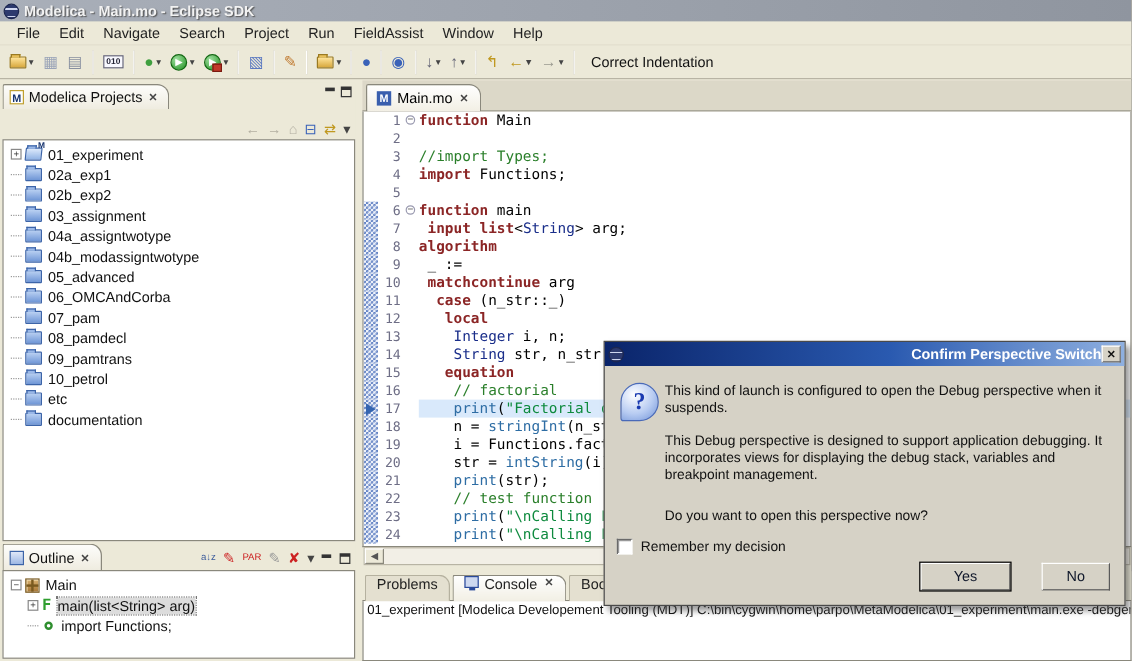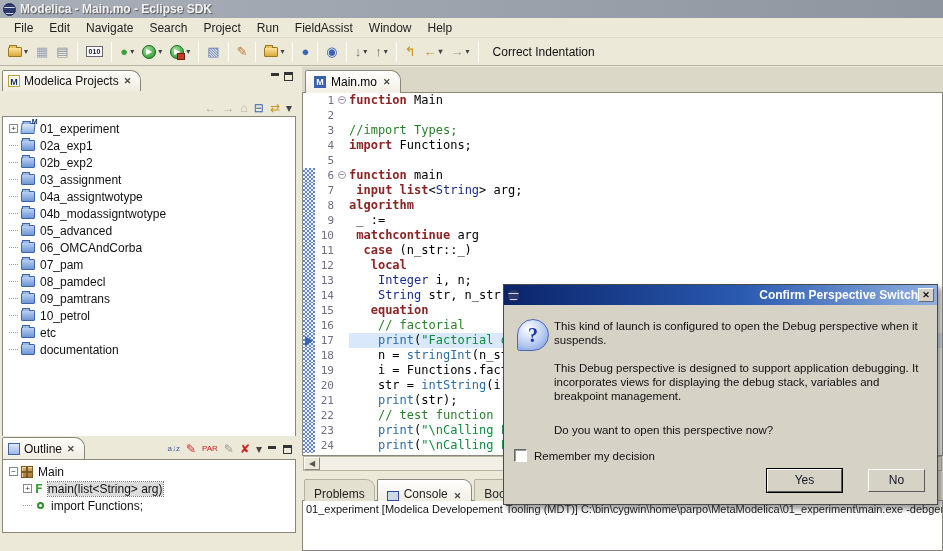--- a/index.html
+++ b/index.html
@@ -45,21 +45,21 @@
   .winbtns { position:absolute; right:3px; top:3px; display:flex; gap:4px; }
   .wmin { width:9px; height:9px; position:relative; }
   .wmin::after { content:""; position:absolute; left:0; top:1px; width:8px; height:3px; border-top:3px solid #333; }
   .wmax { width:9px; height:9px; border:1px solid #333; border-top:3px solid #333; }
   .vtoolbar { position:absolute; right:4px; bottom:2px; display:flex; align-items:center; gap:6px; }
   .vico { font-size:12px; line-height:12px; }
   .vcontent { position:absolute; left:0; bottom:0; width:100%; background:#fff; border:1px solid #8a887c; overflow:hidden; }
   
   .projects-view { left:2px; top:69px; width:294px; height:382px; }
   .projects-view .vcontent { top:47px; }
-  .outline-view { left:2px; top:436px; width:294px; height:97px; }
+  .outline-view { left:2px; top:452px; width:294px; height:97px; }
   .outline-view .vcontent { top:23px; }
   .tree { padding:3px 0 0 4px; }
   .trow { display:flex; align-items:center; height:17px; white-space:nowrap; }
   .exp { width:9px; height:9px; border:1px solid #888; background:#fff; font-size:8px; line-height:7px; text-align:center; color:#333; margin:0 3px 0 2px; flex:0 0 auto;}
   .stub { width:9px; height:9px; margin:0 3px 0 2px; border-bottom:1px dotted #999; flex:0 0 auto; transform:translateY(-4px);}
   .tfolder { width:14px; height:11px; background:linear-gradient(#b9d0f2,#6f96d6); border:1px solid #3c64a8; border-radius:1px; position:relative; margin-right:5px; flex:0 0 auto;}
   .tfolder::before { content:""; position:absolute; left:0; top:-3px; width:6px; height:2px; background:#9ab8e8; border:1px solid #3c64a8; border-bottom:none;}
   .tfolder.proj { background:linear-gradient(#dce9fb,#8fb2e4); transform:skewX(-6deg); }
   .tfolder.proj::after { content:"M"; position:absolute; right:-3px; top:-6px; font-size:7px; font-weight:bold; color:#16336e; transform:skewX(6deg);}
   .tlabel { font-size:12px; color:#111; }
@@ -99,21 +99,21 @@
   .codeln.cur { background:#d9e9fb; }
   .tk-k { color:#8b2525; font-weight:bold; }
   .tk-t { color:#1a2e8a; }
   .tk-f { color:#2e6da4; }
   .tk-s { color:#0e8a3e; }
   .tk-c { color:#2a7f2a; }
   .ehscroll { position:absolute; left:1px; top:389px; width:639px; height:15px; background:#f2efe6; border:1px solid #b8b4a4; display:flex;}
   .sbtn { width:16px; height:13px; background:#ece9d8; border:1px solid; border-color:#fff #8a887c #8a887c #fff; font-size:8px; color:#555; text-align:center; line-height:12px;}
   
   .btabbar { position:absolute; left:0; top:409px; width:100%; height:25px; background:#ece9d8; border-bottom:1px solid #8a887c;}
-  .btab { position:relative; float:left; height:22px; margin-top:3px; display:flex; align-items:flex-end; gap:5px; padding:0 9px;
+  .btab { position:relative; float:left; height:22px; margin-top:3px; display:flex; align-items:flex-start; gap:5px; padding:0 9px;
     color:#222; border:1px solid #b5b19f; border-bottom:none; border-radius:2px 9px 0 0; background:#e4e0d0; margin-left:2px;}
   .btab.active { background:linear-gradient(#ffffff,#f2efe4); border-color:#8a887c; }
   .console-icon { width:12px; height:10px; border:1px solid #2a4a9a; background:#cdd8f0; position:relative; flex:0 0 auto;}
   .console-icon::after { content:""; position:absolute; left:3px; bottom:-3px; width:5px; height:2px; background:#2a4a9a;}
   .bconsole { position:absolute; left:0; top:434px; width:100%; height:50px; background:#fff; border:1px solid #8a887c; border-top:none;
     font-size:11px; padding:2px 0 0 3px; white-space:nowrap; overflow:hidden; color:#111;}
   
   .dialog { position:absolute; left:503px; top:284px; width:435px; height:221px; background:#d6d2c6;
     border:1px solid #4a4a4a; box-shadow:4px 4px 5px rgba(60,60,60,.5); z-index:50; }
   .dtitle { position:absolute; left:0; top:0; width:100%; height:20px;

